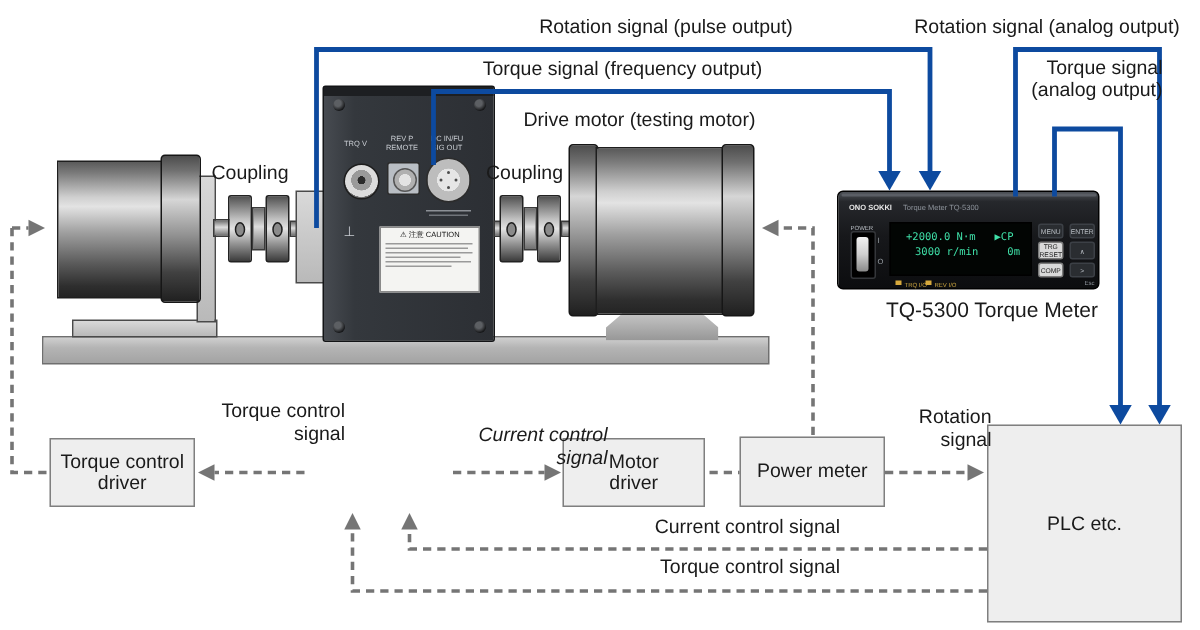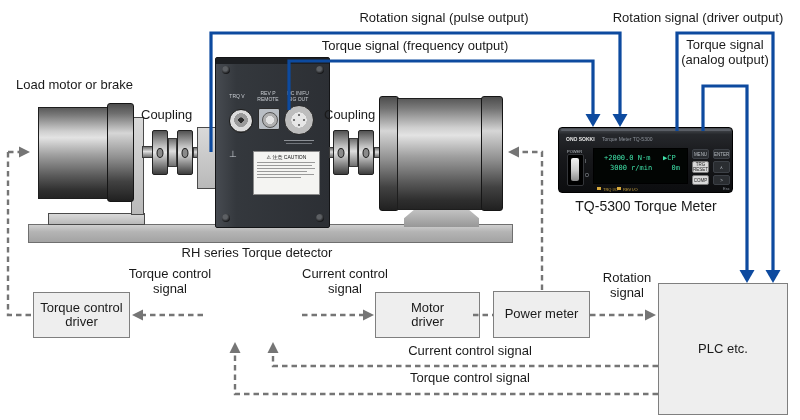--- a/index.html
+++ b/index.html
@@ -1,20 +1,20 @@
 <!DOCTYPE html>
 <html><head>
 <meta charset="utf-8">
 <style>
   html,body{margin:0;padding:0;background:#fff;}
   #stage{position:relative;width:800px;height:420px;background:#ffffff;overflow:hidden;
          font-family:"Liberation Sans",sans-serif;color:#1a1a1a;}
   .abs{position:absolute;}
   .lbl{position:absolute;font-size:13px;line-height:14.5px;white-space:pre-line;z-index:6;}
-  .ctr{text-align:center;}
+  .ctr{text-align:right;}
   
   .fbox{position:absolute;background:#eeeeee;border:1.5px solid #7f7f7f;display:flex;
         align-items:center;justify-content:center;text-align:center;font-size:13px;
         line-height:14.5px;white-space:pre-line;z-index:2;box-sizing:border-box;}
   
   .base{background:linear-gradient(180deg,#d0d0d0 0%,#b4b4b4 40%,#a3a3a3 100%);
         border:1px solid #6f6f6f;box-sizing:border-box;z-index:1;}
   .mbody{background:linear-gradient(180deg,#5a5a5a 0%,#7a7a7a 8%,#cfcfcf 26%,#e3e3e3 33%,#a0a0a0 52%,#5b5b5b 75%,#2e2e2e 92%,#242424 100%);
          border:1px solid #1e1e1e;box-sizing:border-box;z-index:1;}
   .mcap{background:linear-gradient(180deg,#4d4d4d 0%,#707070 10%,#d6d6d6 30%,#909090 55%,#414141 80%,#202020 100%);
@@ -155,21 +155,21 @@
     <div class="btn lite" style="left:133px;top:33px;height:12px;">TRG
 RESET</div>
     <div class="btn dark" style="left:154px;top:33px;height:12px;">∧</div>
     <div class="btn lite" style="left:133px;top:47px;">COMP</div>
     <div class="btn dark" style="left:154px;top:47px;">&gt;</div>
     <div style="position:absolute;left:164px;top:58px;font-size:4px;color:#8e949c;">Esc</div>
   </div>
 
   <div class="fbox" style="left:33px;top:292px;width:97px;height:46px;"><span>Torque control
 driver</span></div>
-  <div class="fbox" style="left:375px;top:292px;width:105px;height:46px;"><span>Motor
+  <div class="fbox" style="left:375px;top:292px;width:95px;height:46px;"><span>Motor
 driver</span></div>
   <div class="fbox" style="left:493px;top:291px;width:97px;height:47px;"><span>Power meter</span></div>
   <div class="fbox" style="left:658px;top:283px;width:130px;height:132px;"><span>PLC etc.</span></div>
 
   <svg width="800" height="420" viewBox="0 0 800 420">
     <g stroke="#0d4a9f" stroke-width="3.2" fill="none">
       <path d="M211,152 L211,33 L620,33 L620,115"></path>
       <path d="M289,110 L289,61 L593,61 L593,115"></path>
       <path d="M677,131 L677,33 L773,33 L773,271"></path>
       <path d="M703,131 L703,86 L747,86 L747,271"></path>
@@ -197,30 +197,29 @@
       <polygon points="363,309.5 363,320.5 374,315"></polygon>
       <polygon points="645,309.5 645,320.5 656,315"></polygon>
       <polygon points="519,146.5 519,157.5 508,152"></polygon>
       <polygon points="267.5,353 278.5,353 273,342"></polygon>
       <polygon points="229.5,353 240.5,353 235,342"></polygon>
     </g>
   </svg>
 
   <div class="lbl" style="left:315px;top:39px;width:200px;text-align:center;">Torque signal (frequency output)</div>
   <div class="lbl" style="left:344px;top:11px;width:200px;text-align:center;">Rotation signal (pulse output)</div>
-  <div class="lbl" style="left:598px;top:11px;width:200px;text-align:center;">Rotation signal (driver output)</div>
+  <div class="lbl" style="left:598px;top:11px;width:200px;text-align:center;">Rotation signal (analog output)</div>
   <div class="lbl ctr" style="left:675px;top:38px;width:100px;">Torque signal
 (analog output)</div>
-  <div class="lbl" style="left:16px;top:78px;">Load motor or brake</div>
   <div class="lbl" style="left:141px;top:108px;">Coupling</div>
   <div class="lbl" style="left:324px;top:108px;">Coupling</div>
-  <div class="lbl ctr" style="left:157px;top:246px;width:200px;">RH series Torque detector</div>
+  <div class="lbl" style="left:349px;top:73px;">Drive motor (testing motor)</div>
   <div class="lbl ctr" style="left:560px;top:199px;width:172px;font-size:14px;">TQ-5300 Torque Meter</div>
   <div class="lbl ctr" style="left:110px;top:267px;width:120px;">Torque control
 signal</div>
-  <div class="lbl ctr" style="left:285px;top:267px;width:120px;">Current control
+  <div class="lbl ctr" style="left:285px;top:283px;width:120px;font-style:italic;">Current control
 signal</div>
   <div class="lbl ctr" style="left:593px;top:271px;width:68px;">Rotation
 signal</div>
   <div class="lbl ctr" style="left:380px;top:344px;width:180px;">Current control signal</div>
   <div class="lbl ctr" style="left:380px;top:371px;width:180px;">Torque control signal</div>
 
 </div>
 
 </body></html>

